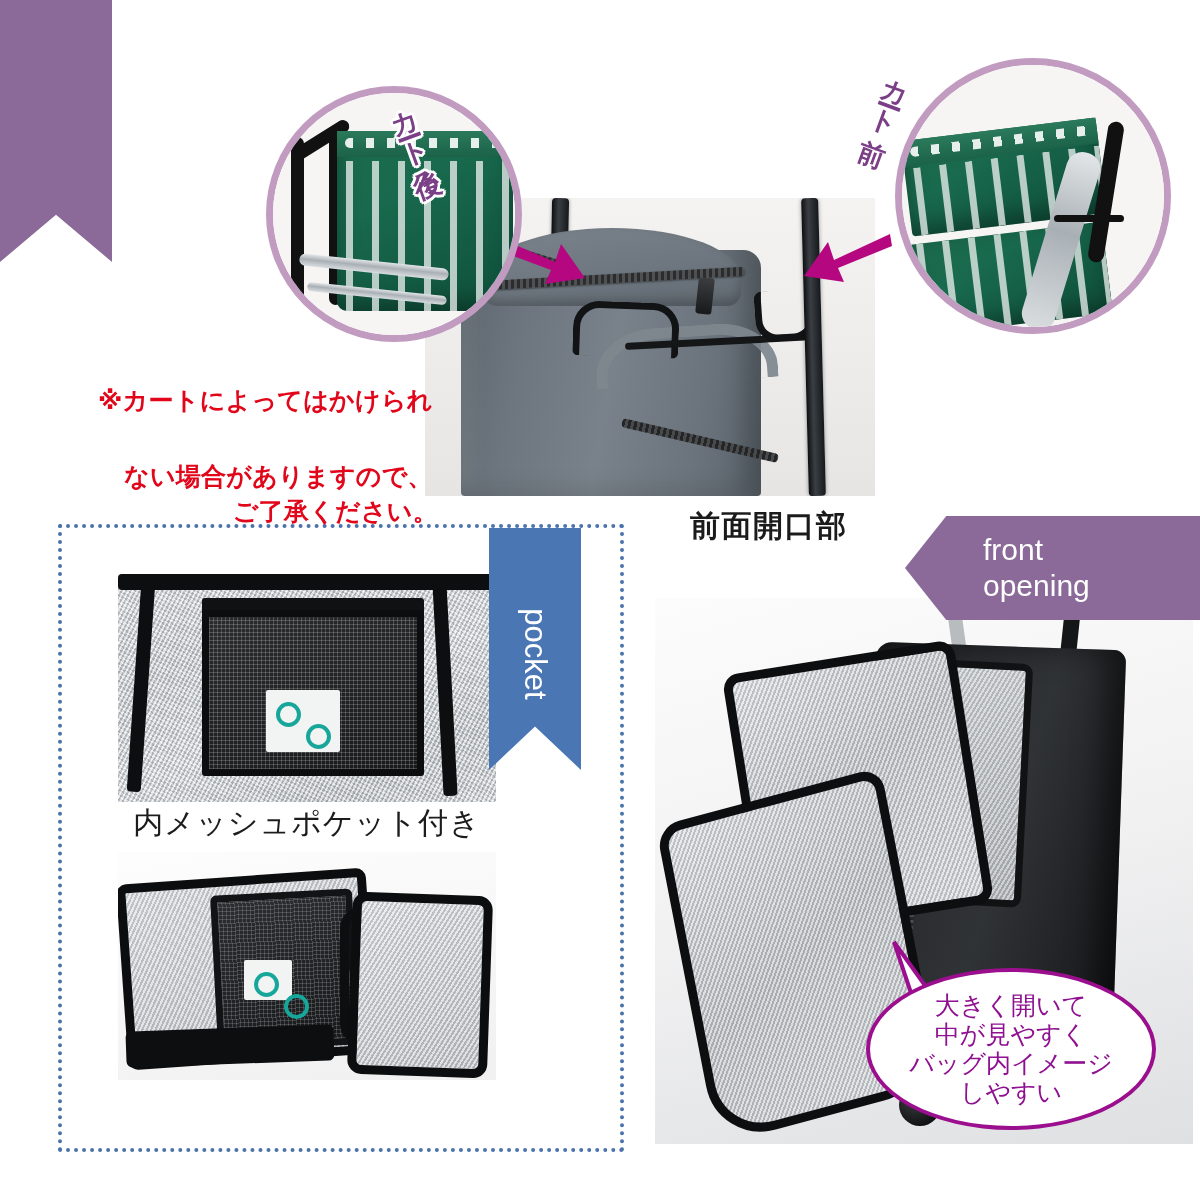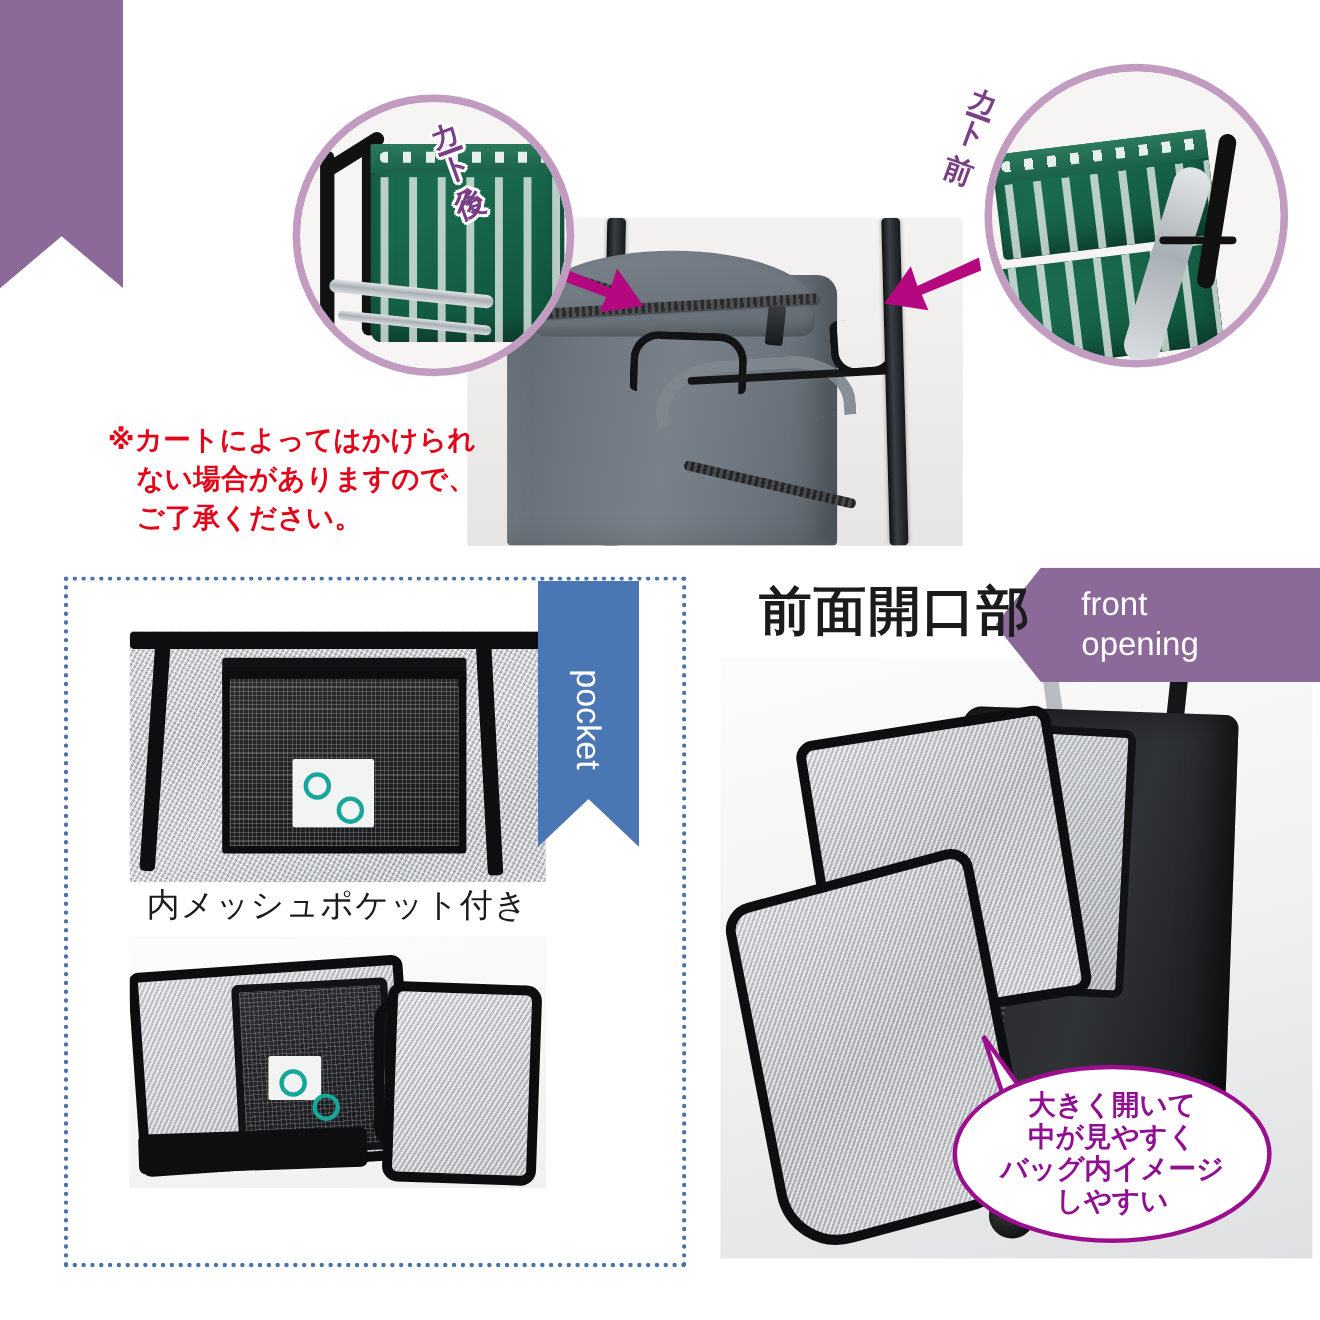--- a/index.html
+++ b/index.html
@@ -140,22 +140,22 @@
     text-shadow:-2px -2px 0 #fff,2px -2px 0 #fff,-2px 2px 0 #fff,2px 2px 0 #fff,
                 0 -3px 0 #fff,0 3px 0 #fff,-3px 0 0 #fff,3px 0 0 #fff;
     white-space:nowrap;
   }
 
   
   .red-note{
     position:absolute;left:98px;top:383px;width:340px;z-index:28;
     color:#e2061a;font-size:25px;font-weight:700;line-height:1.42;letter-spacing:.3px;
   }
-  .red-note .l2{padding-left:26px;}
-  .red-note .l3{padding-left:26px;}
+  .red-note .l2{padding-left:26px;margin-top:40px;}
+  .red-note .l3{padding-left:26px;text-align:right;}
 
   
   .dotted-box{
     position:absolute;left:58px;top:524px;width:558px;height:620px;
     border:4px dotted #4a73ab;border-radius:2px;z-index:4;
   }
   .ribbon-blue{
     position:absolute;left:489px;top:528px;width:92px;height:242px;
     background:#4a77b4;
     -webkit-clip-path:polygon(0 0,100% 0,100% 100%,50% 82%,0 100%);
@@ -250,32 +250,32 @@
   .banner-front{
     position:absolute;left:905px;top:516px;width:295px;height:104px;
     background:#8b6a99;z-index:24;
     -webkit-clip-path:polygon(14% 0,100% 0,100% 100%,14% 100%,0 50%);
     clip-path:polygon(14% 0,100% 0,100% 100%,14% 100%,0 50%);
   }
   .banner-front .bf-text{
     position:absolute;left:78px;top:16px;color:#fff;font-size:30px;line-height:1.2;
   }
   .front-jp{
-    position:absolute;left:690px;top:524px;z-index:24;
-    font-size:48px;font-weight:700;color:#1b1b1b;letter-spacing:1.5px;white-space:nowrap;
+    position:absolute;left:690px;top:506px;z-index:24;
+    font-size:30px;font-weight:700;color:#1b1b1b;letter-spacing:1.5px;white-space:nowrap;
   }
 
   
   .oval-callout{
     position:absolute;left:866px;top:968px;width:282px;height:154px;z-index:26;
     background:#ffffff;border:4px solid #9b0f8f;border-radius:50%;
     display:flex;align-items:center;justify-content:center;
   }
   .oval-callout .oc-text{
-    color:#8f1090;font-size:25px;font-weight:700;line-height:1.17;text-align:center;white-space:nowrap;
+    color:#8f1090;font-size:25px;font-weight:400;line-height:1.17;text-align:center;white-space:nowrap;
   }
   .oval-tail{
     position:absolute;left:888px;top:938px;z-index:25;
   }
 </style>
 </head>
 <body>
 
 <div id="stage">
 

